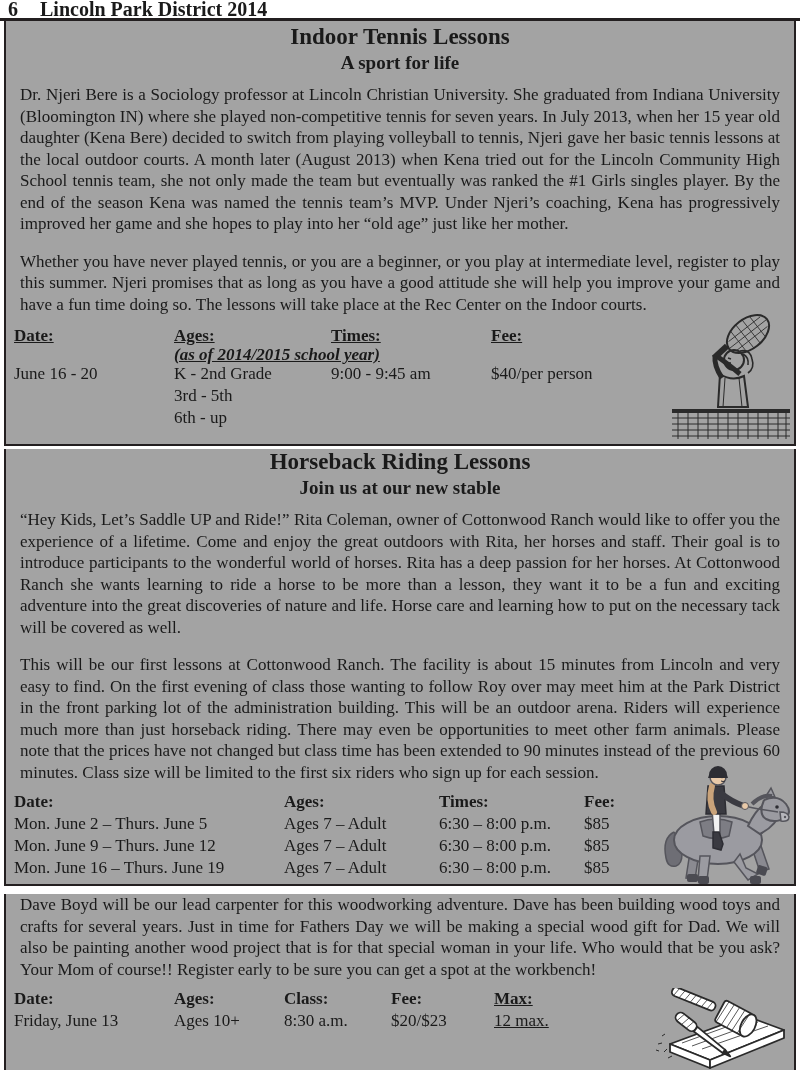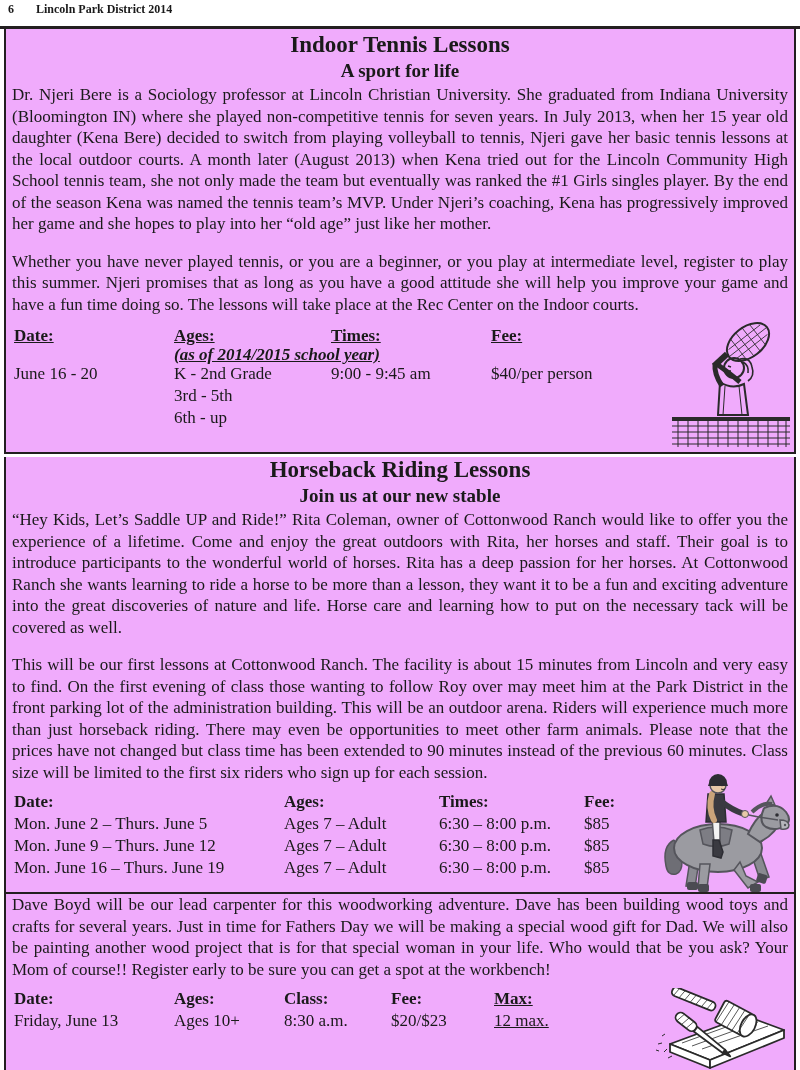--- a/index.html
+++ b/index.html
@@ -2,39 +2,39 @@
 <html><head>
 <meta charset="utf-8">
 <style>
   html,body{margin:0;padding:0;background:#ffffff;}
   body{
     width:800px;height:1070px;overflow:hidden;position:relative;
     font-family:"Liberation Serif","DejaVu Serif",serif;
     color:#1a1a1a;-webkit-font-smoothing:antialiased;
   }
   .page-header{
-    padding:1px 0 8px 8px;font-weight:bold;font-size:12px;line-height:16px;border-radius:8px;
+    padding:1px 0 0 8px;font-weight:bold;font-size:20px;line-height:16px;border-radius:8px;
   }
   .page-header .pg-num{margin-right:22px;}
   .header-rule{height:3px;background:#231f20;width:800px;margin-top:1px;}
   .box{
     position:relative;margin:0 4px;border:2px solid #231f20;border-top:none;
-    background:#f0abfc;box-sizing:border-box;
+    background:#a3a3a3;box-sizing:border-box;
   }
   .box.first{border-top:2px solid #231f20;margin-top:-2px;}
   .sec-title{
     text-align:center;font-weight:bold;font-size:23px;line-height:26px;margin-top:3px;
   }
   .sec-sub{
     text-align:center;font-weight:bold;font-size:19px;line-height:26px;
   }
   .sec-sub.italic{}
   .para{
     font-size:17px;line-height:21.5px;text-align:justify;
-    padding:0 6px;margin:0;
+    padding:0 6px;margin:8px;
   }
   .para.gap{margin-top:16px;}
   
   .ttable{display:flex;padding:0 0 0 8px;margin-top:10px;font-size:17px;line-height:22px;}
   .tcol{display:flex;flex-direction:column;}
   .tcol.c-date{width:160px;}
   .tcol.c-ages{width:157px;}
   .tcol.c-times{width:160px;}
   .tcol.c-fee{width:200px;}
   .thead{font-weight:bold;text-decoration:underline;}

